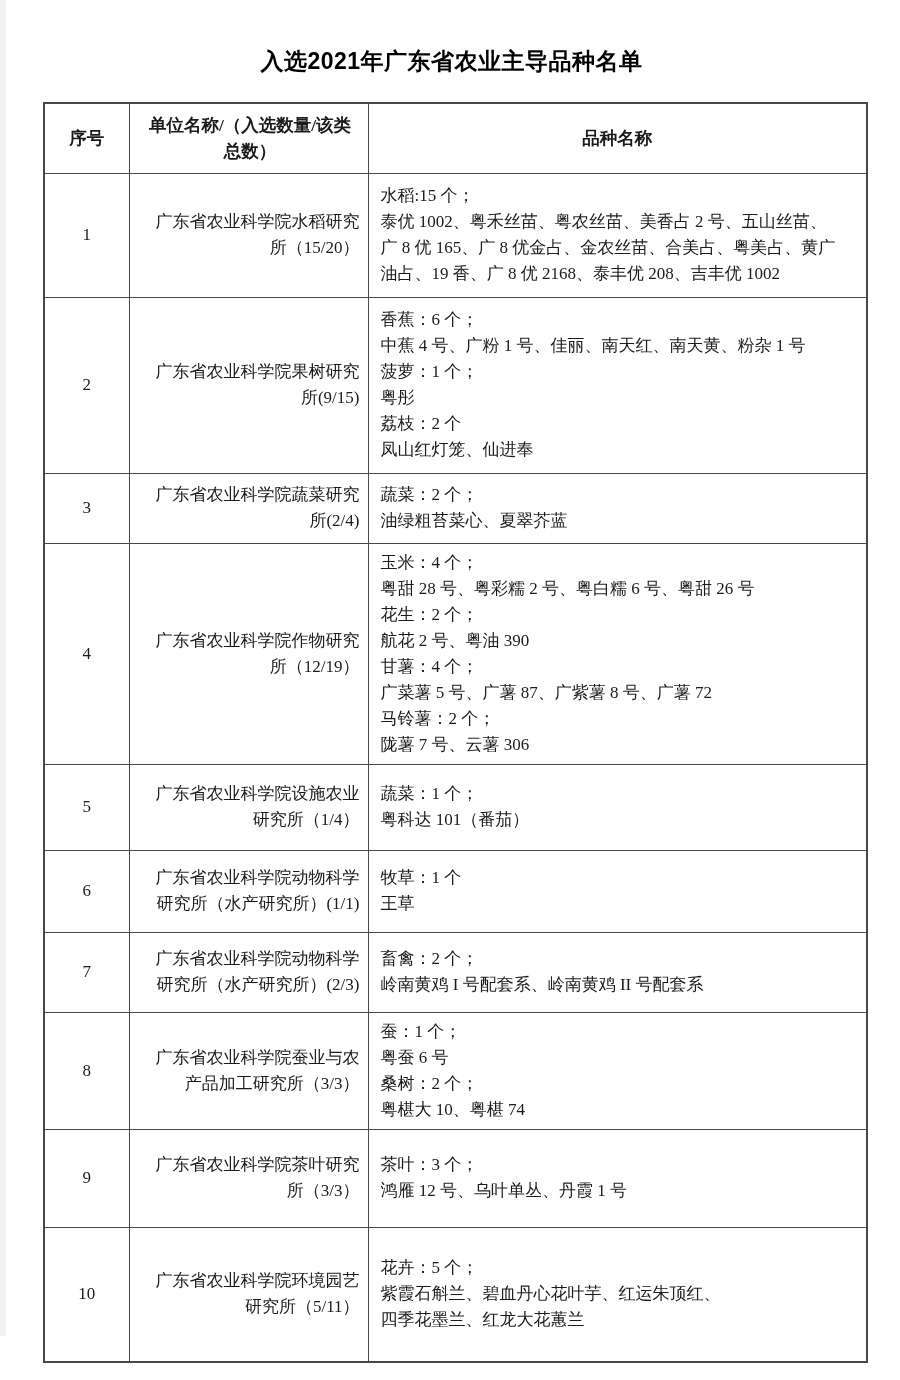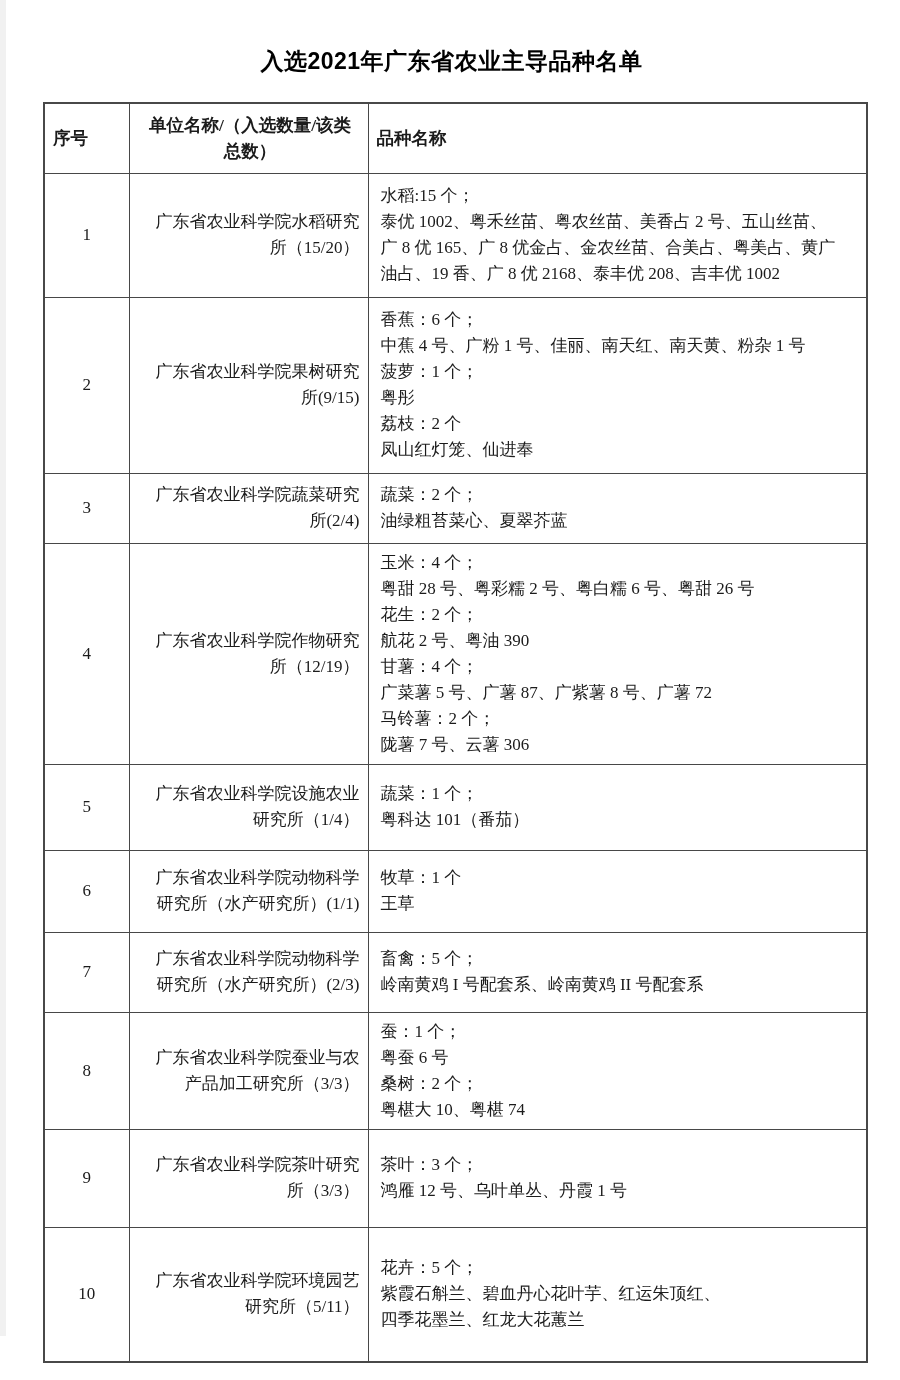--- a/index.html
+++ b/index.html
@@ -46,21 +46,21 @@
     vertical-align: middle;
     font-size: 17px;
     line-height: 26px;
     padding: 6px 8px;
     overflow: hidden;
   }
   .variety-table th {
     font-weight: bold;
     font-size: 17.5px;
   }
-  th.h-no, th.h-var { text-align: left; }
+  th.h-no, th.h-var { text-align: center; }
   th.h-unit {
     text-align: center;
     padding-left: 11px;
     white-space: pre-line;
   }
   td.cell-no { text-align: center; }
   td.cell-unit {
     text-align: right;
     padding-left: 11px;
     padding-right: 8px;
@@ -164,21 +164,21 @@
         <td class="cell-unit">广东省农业科学院动物科学
 研究所（水产研究所）(1/1)</td>
         <td class="cell-var">牧草：1 个
 王草</td>
       </tr>
 
       <tr class="r-6">
         <td class="cell-no">7</td>
         <td class="cell-unit">广东省农业科学院动物科学
 研究所（水产研究所）(2/3)</td>
-        <td class="cell-var">畜禽：5 个；
+        <td class="cell-var">畜禽：2 个；
 岭南黄鸡 I 号配套系、岭南黄鸡 II 号配套系</td>
       </tr>
 
       <tr class="r-7">
         <td class="cell-no">8</td>
         <td class="cell-unit">广东省农业科学院蚕业与农
 产品加工研究所（3/3）</td>
         <td class="cell-var">蚕：1 个；
 粤蚕 6 号
 桑树：2 个；

